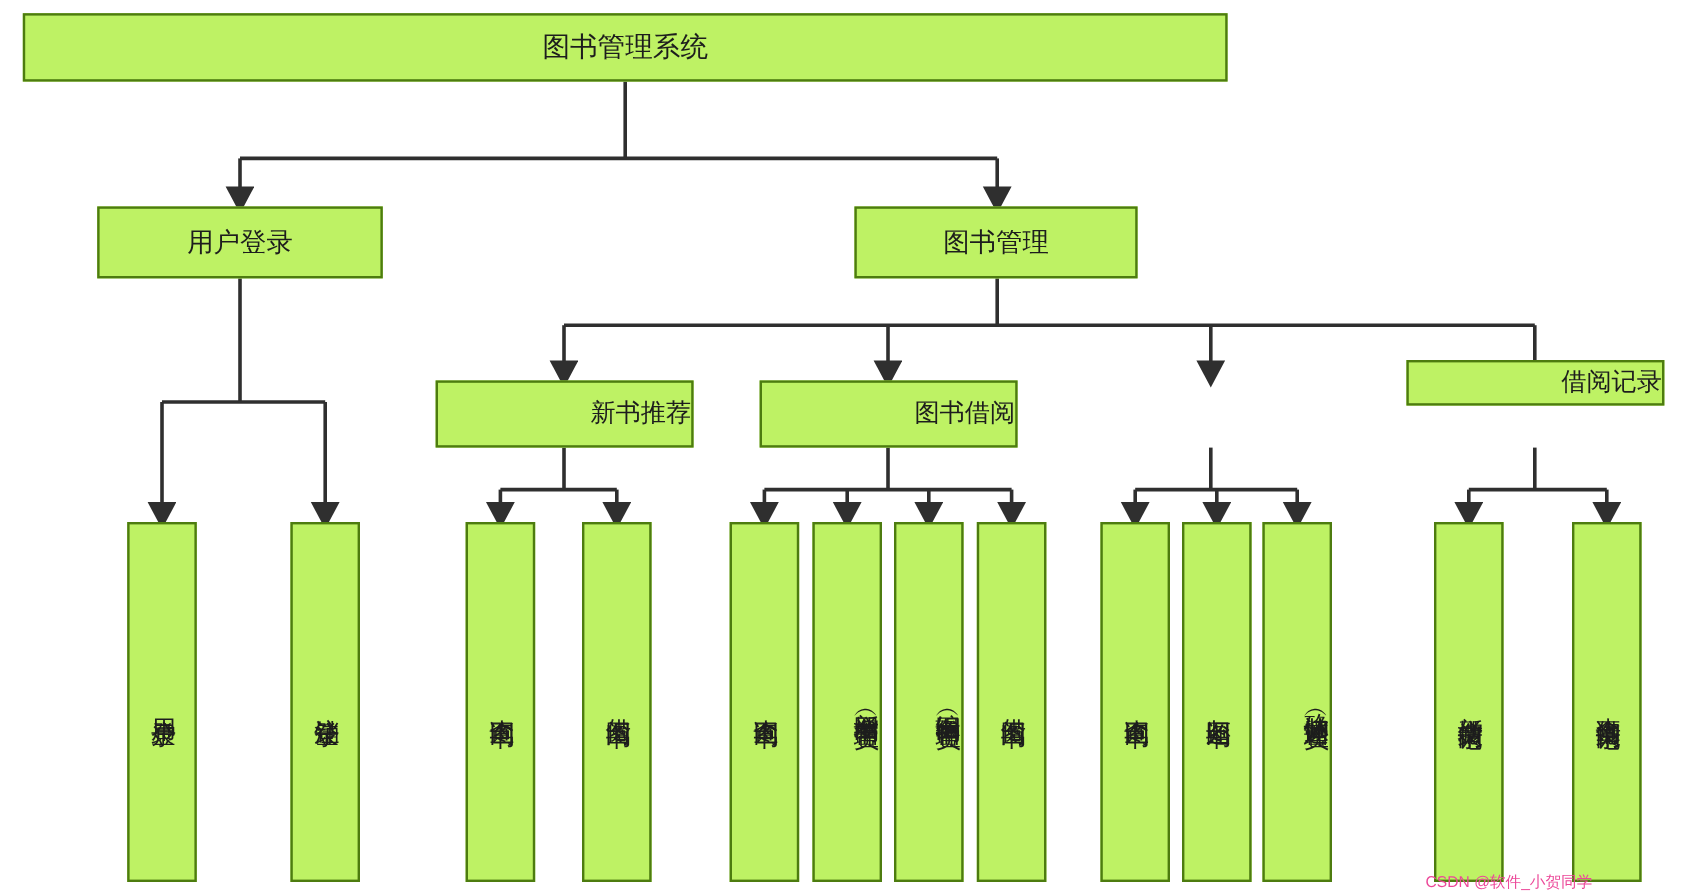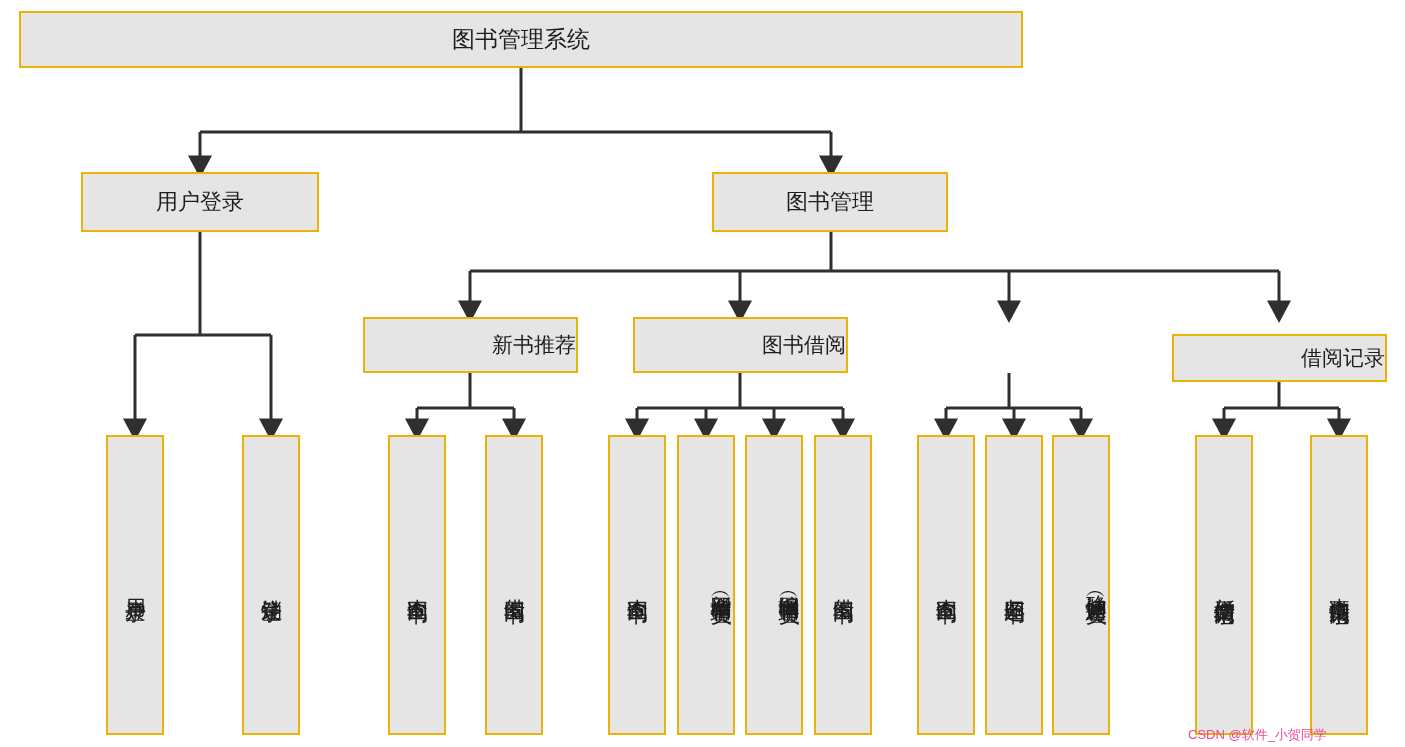--- a/index.html
+++ b/index.html
@@ -19,22 +19,22 @@
     position: absolute;
     left: 0;
     top: 0;
     width: 1405px;
     height: 747px;
     pointer-events: none;
   }
   .node {
     position: absolute;
     box-sizing: border-box;
-    background: #e5e5e5;
-    border: 2px solid #eab308;
+    background: #bef264;
+    border: 2px solid #4d7c0f;
     display: flex;
     align-items: center;
     justify-content: center;
     color: #1d1d1d;
     line-height: 1.18;
     z-index: 2;
   }
   .node.root {
     font-size: 23px;
   }
@@ -142,21 +142,21 @@
   <div class="node level2" style="left:712px; top:172px; width:236px; height:60px;text-align:center;">
     <span class="label">图书管理</span>
   </div>
 
   <div class="node level3" style="left:363px; top:317px; width:215px; height:56px;">
     <span class="label">新书推荐</span>
   </div>
   <div class="node level3" style="left:633px; top:317px; width:215px; height:56px;">
     <span class="label">图书借阅</span>
   </div>
-  <div class="node level3" style="left:1172px; top:334px; width:215px; height:48px;">
+  <div class="node level3" style="left:1172px; top:300px; width:215px; height:38px;">
     <span class="label">借阅记录</span>
   </div>
 
   <div class="node leaf align-center" style="left:106px; top:435px; width:58px; height:300px;">
     <span class="label">用户登录</span>
   </div>
   <div class="node leaf align-center" style="left:242px; top:435px; width:58px; height:300px;">
     <span class="label">注销登录</span>
   </div>
 

